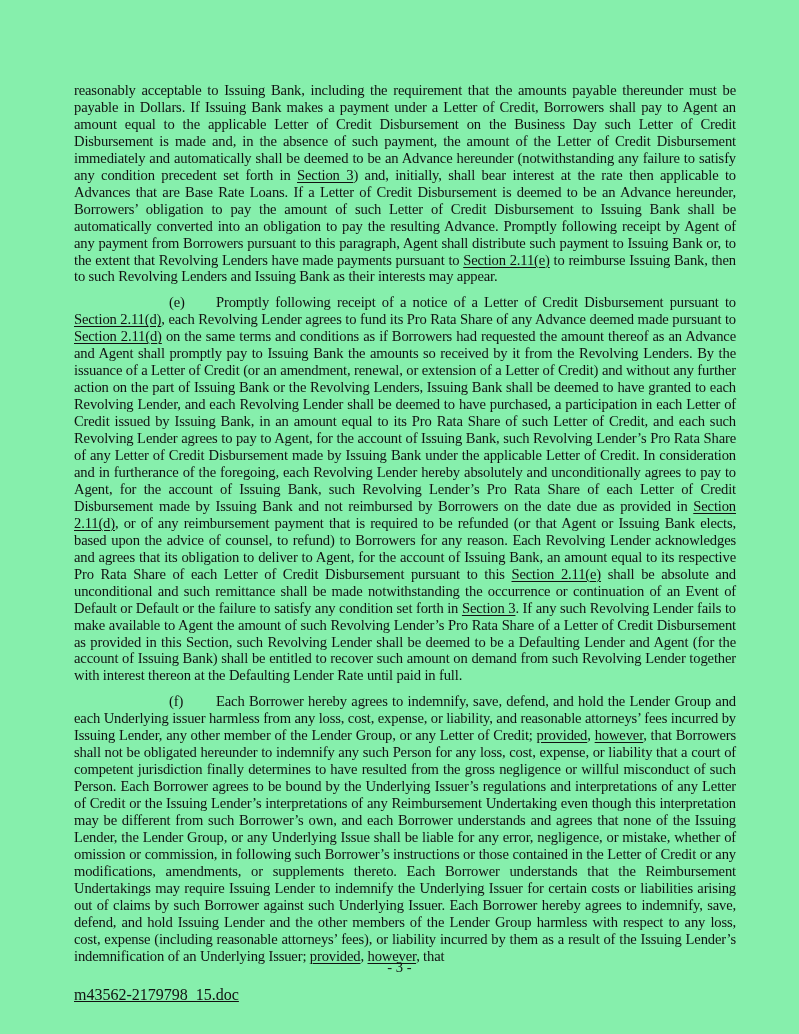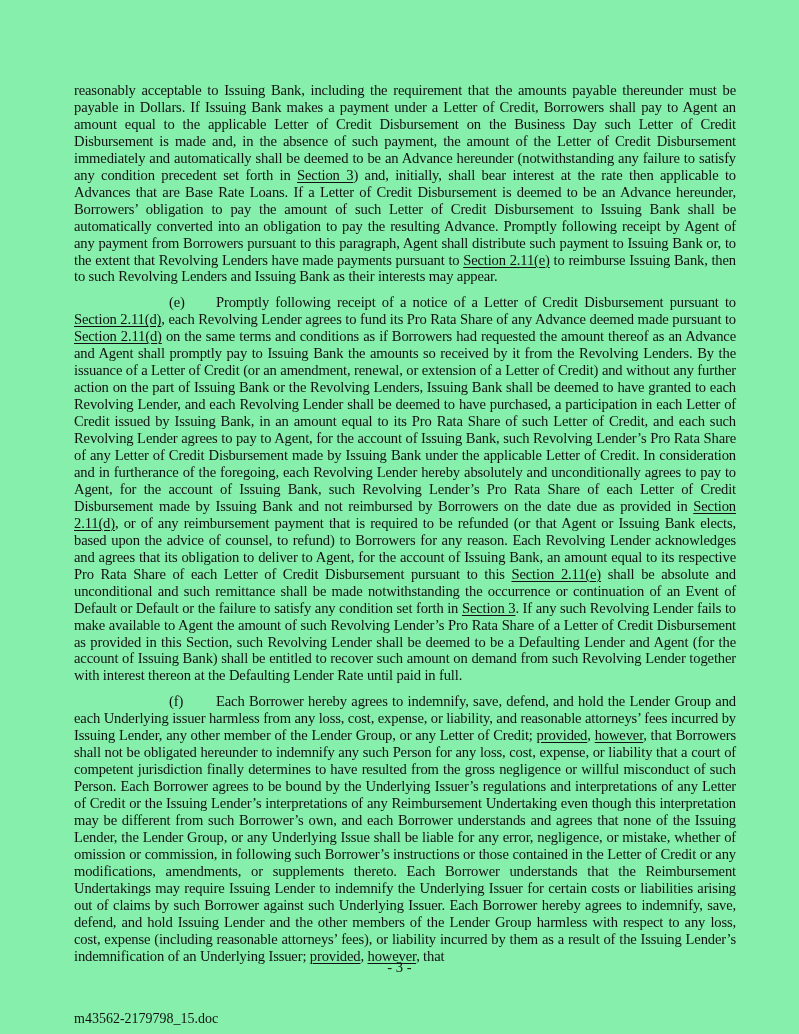--- a/index.html
+++ b/index.html
@@ -54,24 +54,25 @@
     position: absolute;
     top: 959px;
     left: 0;
     width: 799px;
     text-align: center;
     font-size: 14.6px;
     line-height: 17px;
   }
   .footer-doc-id {
     position: absolute;
-    top: 1012px;
+    top: 988px;
     left: 74px;
-    font-size: 14px;
+    font-size: 16px;
     line-height: 13px;
+    text-decoration: underline;
   }
 </style>
 </head>
 <body>
 
 <div class="page">
   <div class="body-text">
 
     <p class="para">
       <span>reasonably acceptable to Issuing Bank, including the requirement that the amounts payable thereunder must be payable in Dollars.  If Issuing Bank makes a payment under a Letter of Credit, Borrowers shall pay to Agent an amount equal to the applicable Letter of Credit Disbursement on the Business Day such Letter of Credit Disbursement is made and, in the absence of such payment, the amount of the Letter of Credit Disbursement immediately and automatically shall be deemed to be an Advance hereunder (notwithstanding any failure to satisfy any condition precedent set forth in </span><span class="ref">Section 3</span><span>) and, initially, shall bear interest at the rate then applicable to Advances that are Base Rate Loans. If a Letter of Credit Disbursement is deemed to be an Advance hereunder, Borrowers’ obligation to pay the amount of such Letter of Credit Disbursement to Issuing Bank shall be automatically converted into an obligation to pay the resulting Advance.  Promptly following receipt by Agent of any payment from Borrowers pursuant to this paragraph, Agent shall distribute such payment to Issuing Bank or, to the extent that Revolving Lenders have made payments pursuant to </span><span class="ref">Section 2.11(e)</span><span> to reimburse Issuing Bank, then to such Revolving Lenders and Issuing Bank as their interests may appear.</span>

